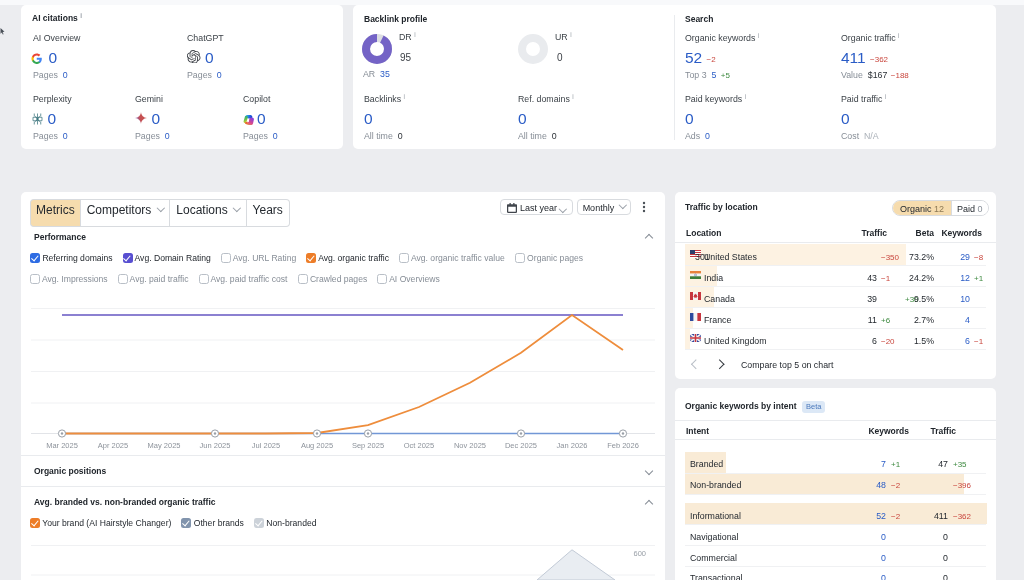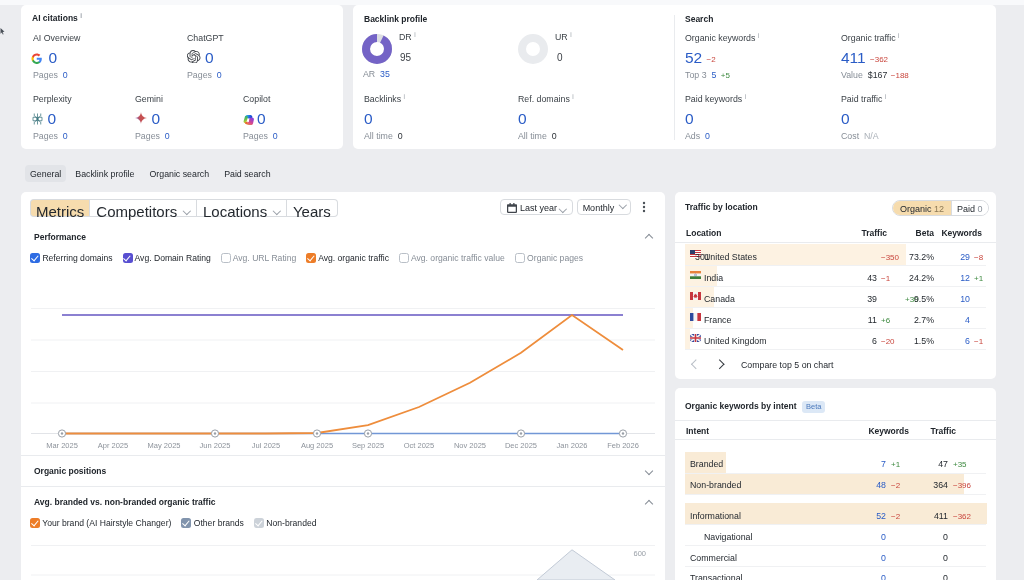--- a/index.html
+++ b/index.html
@@ -140,27 +140,24 @@
     <div class="abs big" style="left:488px;top:44px;">411 <span class="red delta" style="position:relative;top:-1.5px;">−362</span></div>
     <div class="abs lbl grey" style="left:488px;top:64.5px;">Value&nbsp; <span class="dark">$167</span> <span class="red delta" style="margin-left:1px;">−188</span></div>
     <div class="abs lbl" style="left:332px;top:89px;">Paid keywords <span class="sup" style="position:relative;top:-3px;">i</span></div>
     <div class="abs big" style="left:332px;top:105px;">0</div>
     <div class="abs lbl grey" style="left:332px;top:125.5px;">Ads&nbsp; <span class="blue">0</span></div>
     <div class="abs lbl" style="left:488px;top:89px;">Paid traffic <span class="sup" style="position:relative;top:-3px;">i</span></div>
     <div class="abs big" style="left:488px;top:105px;">0</div>
     <div class="abs lbl grey" style="left:488px;top:125.5px;">Cost&nbsp; <span style="color:#aab0b8;">N/A</span></div>
   </div>
 
-  <div class="abs" style="left:25px;top:165px;height:18px;font-size:8.8px;color:#24292f;">
-    <span style="display:inline-block;background:#e2e4e8;border-radius:4px;padding:3.5px 5px;">General</span><span style="display:inline-block;padding:3.5px 0 0 9px;">Backlink profile</span><span style="display:inline-block;padding:3.5px 0 0 15px;">Organic search</span><span style="display:inline-block;padding:3.5px 0 0 15px;">Paid search</span>
-  </div>
 
   <div class="card" id="panelL" style="left:21px;top:192px;width:644px;height:388px;border-bottom-left-radius:0;border-bottom-right-radius:0;">
 
-    <div class="abs" style="left:9px;top:7px;height:18px;display:flex;font-size:15px;color:#24292f;text-align:center;">
+    <div class="abs" style="left:9px;top:7px;height:28px;display:flex;font-size:12px;color:#24292f;text-align:center;">
       <div style="background:#f6dcae;border:1px solid #d8dbdf;border-right:none;border-radius:4px 0 0 4px;padding:2.5px 5px 0;">Metrics</div>
       <div style="border:1px solid #d8dbdf;border-right:none;padding:2.5px 6px 0;">Competitors <span class="chev down" style="width:4.6px;height:4.6px;border-color:#9aa0a8;position:relative;top:-2.5px;margin-left:3px;"></span></div>
       <div style="border:1px solid #d8dbdf;padding:2.5px 6px 0;">Locations <span class="chev down" style="width:4.6px;height:4.6px;border-color:#9aa0a8;position:relative;top:-2.5px;margin-left:3px;"></span></div>
       <div style="border:1px solid #d8dbdf;border-left:none;border-radius:0 4px 4px 0;padding:2.5px 6px 0;">Years</div>
     </div>
     <div class="abs" style="left:479px;top:7px;height:16px;display:flex;font-size:9px;color:#24292f;">
       <div style="border:1px solid #d8dbdf;border-radius:4px;padding:2.5px 6px 0;display:flex;gap:3px;"><svg width="10" height="10" viewBox="0 0 16 16" fill="#40454c" style="margin-top:0.5px;">
             <path d="M4 0h2v2h4V0h2v2h2.5c.8 0 1.5.7 1.5 1.5v11c0 .8-.7 1.5-1.5 1.5h-13C.7 16 0 15.3 0 14.5v-11C0 2.7.7 2 1.5 2H4V0zm-2 6v8h12V6H2z"></path>
           </svg>Last year <span class="chev down" style="width:4.6px;height:4.6px;border-color:#9aa0a8;position:relative;top:3px;"></span></div>
       <div style="border:1px solid #d8dbdf;border-radius:4px;margin-left:4px;padding:2.5px 5px 0;">Monthly <span class="chev down" style="width:4.6px;height:4.6px;border-color:#9aa0a8;position:relative;top:-2.5px;margin-left:3px;"></span></div>
@@ -173,20 +170,27 @@
 
     <div class="abs t-title" style="left:13px;top:40px;">Performance</div>
     <div class="abs chev up" style="left:625px;top:43px;border-color:#868d96;"></div>
     <div class="abs" style="left:9px;top:61px;font-size:8.6px;color:#24292f;display:flex;gap:10px;">
       <span><span class="cb on" style="background:#2e6ce3;"></span> Referring domains</span>
       <span><span class="cb on" style="background:#584fd1;"></span> Avg. Domain Rating</span>
       <span class="grey"><span class="cb off"></span> Avg. URL Rating</span>
       <span><span class="cb on" style="background:#ed7d28;"></span> Avg. organic traffic</span>
       <span class="grey"><span class="cb off"></span> Avg. organic traffic value</span>
       <span class="grey"><span class="cb off"></span> Organic pages</span>
+    </div>
+    <div class="abs" style="left:9px;top:82px;font-size:8.6px;color:#868d96;display:flex;gap:10px;">
+      <span><span class="cb off"></span> Avg. Impressions</span>
+      <span><span class="cb off"></span> Avg. paid traffic</span>
+      <span><span class="cb off"></span> Avg. paid traffic cost</span>
+      <span><span class="cb off"></span> Crawled pages</span>
+      <span><span class="cb off"></span> AI Overviews</span>
     </div>
 
     <svg class="abs" style="left:0;top:100px;" width="644" height="160" viewBox="0 0 644 160">
       <g stroke="#f0f1f3" stroke-width="1">
         <line x1="10" y1="16.5" x2="634" y2="16.5"></line>
         <line x1="10" y1="48" x2="634" y2="48"></line>
         <line x1="10" y1="79.5" x2="634" y2="79.5"></line>
         <line x1="10" y1="111" x2="634" y2="111"></line>
       </g>
       <line x1="10" y1="141.5" x2="634" y2="141.5" stroke="#e2e4e8" stroke-width="1.2"></line>
@@ -365,28 +369,27 @@
     <div class="hdiv" style="left:10px;top:157px;width:301px;background:#f0f1f3;"></div>
     <div class="hdiv" style="left:10px;top:178px;width:301px;background:#f0f1f3;"></div>
     <div class="abs lbl" style="left:15px;top:71px;color:#24292f;">Branded</div>
     <div class="abs lbl blue" style="left:0;top:71px;width:211px;text-align:right;">7</div>
     <div class="abs delta green" style="left:216px;top:72px;">+1</div>
     <div class="abs lbl" style="left:0;top:71px;width:273px;text-align:right;color:#24292f;">47</div>
     <div class="abs delta green" style="left:278px;top:72px;">+35</div>
     <div class="abs lbl" style="left:15px;top:91.5px;color:#24292f;">Non-branded</div>
     <div class="abs lbl blue" style="left:0;top:91.5px;width:211px;text-align:right;">48</div>
     <div class="abs delta red" style="left:216px;top:92.5px;">−2</div>
-    <div class="abs lbl" style="left:0;top:91.5px;width:273px;text-align:right;color:#24292f;">364</div>
     <div class="abs delta red" style="left:278px;top:92.5px;">−396</div>
     <div class="abs lbl" style="left:15px;top:122.5px;color:#24292f;">Informational</div>
     <div class="abs lbl blue" style="left:0;top:122.5px;width:211px;text-align:right;">52</div>
     <div class="abs delta red" style="left:216px;top:123.5px;">−2</div>
     <div class="abs lbl" style="left:0;top:122.5px;width:273px;text-align:right;color:#24292f;">411</div>
     <div class="abs delta red" style="left:278px;top:123.5px;">−362</div>
-    <div class="abs lbl" style="left:29px;top:143.5px;color:#24292f;">Navigational</div>
+    <div class="abs lbl" style="left:15px;top:143.5px;color:#24292f;">Navigational</div>
     <div class="abs lbl blue" style="left:0;top:143.5px;width:211px;text-align:right;">0</div>
     <div class="abs lbl" style="left:0;top:143.5px;width:273px;text-align:right;color:#24292f;">0</div>
     <div class="abs lbl" style="left:15px;top:164.5px;color:#24292f;">Commercial</div>
     <div class="abs lbl blue" style="left:0;top:164.5px;width:211px;text-align:right;">0</div>
     <div class="abs lbl" style="left:0;top:164.5px;width:273px;text-align:right;color:#24292f;">0</div>
     <div class="abs lbl" style="left:15px;top:184.5px;color:#24292f;">Transactional</div>
     <div class="abs lbl blue" style="left:0;top:184.5px;width:211px;text-align:right;">0</div>
     <div class="abs lbl" style="left:0;top:184.5px;width:273px;text-align:right;color:#24292f;">0</div>
   </div>
 </div>

